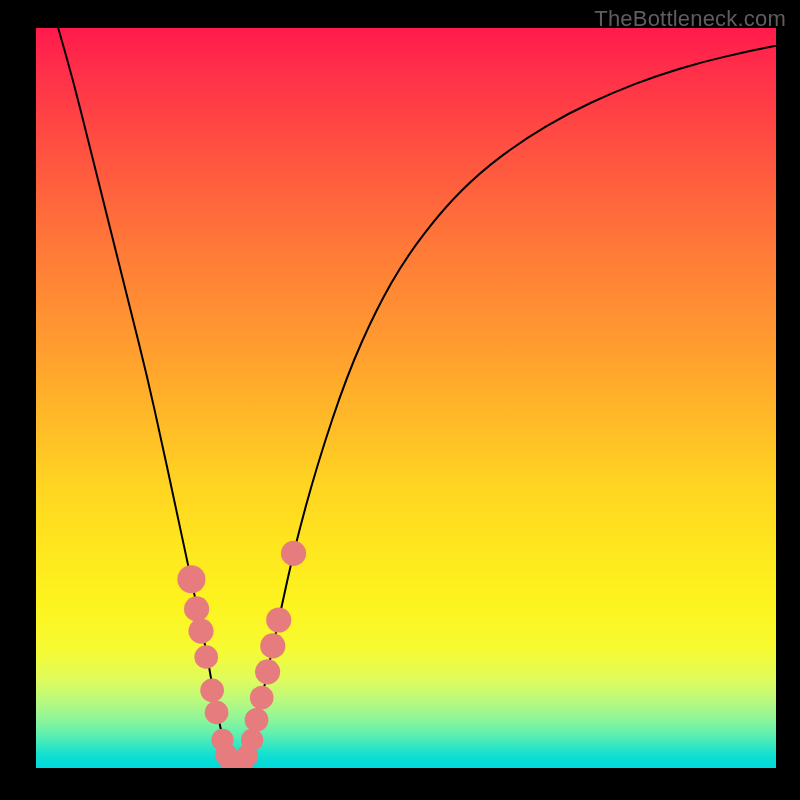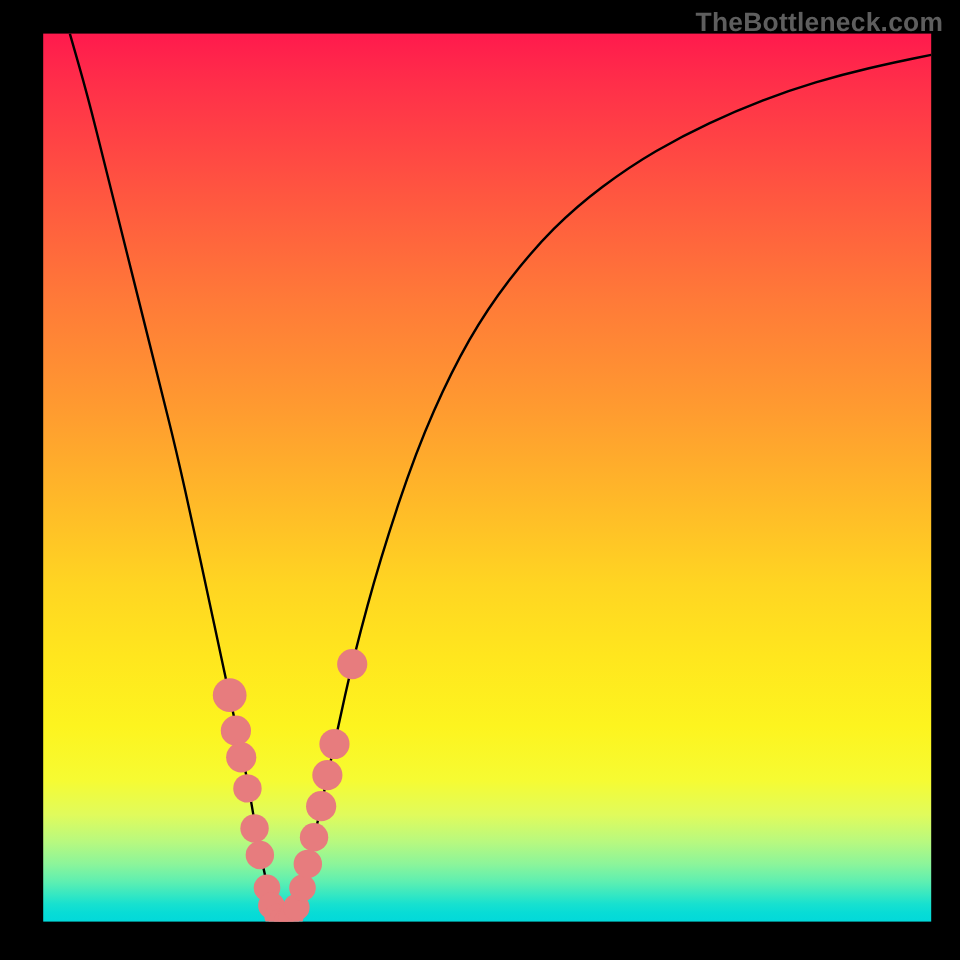--- a/index.html
+++ b/index.html
@@ -43,21 +43,21 @@
       #18e1cf 98%,
       #08dcd6 99%,
       #02d9da 100%
     );
   }
   .watermark {
     position: absolute;
     top: 6px;
     right: 14px;
     font-size: 22px;
-    font-weight: 700;
+    font-weight: 400;
     color: #5e5e5e;
     letter-spacing: 0.2px;
     user-select: none;
   }
   svg.curve {
     position: absolute;
     left: 0; top: 0;
     width: 740px; height: 740px;
   }
   .bead {

